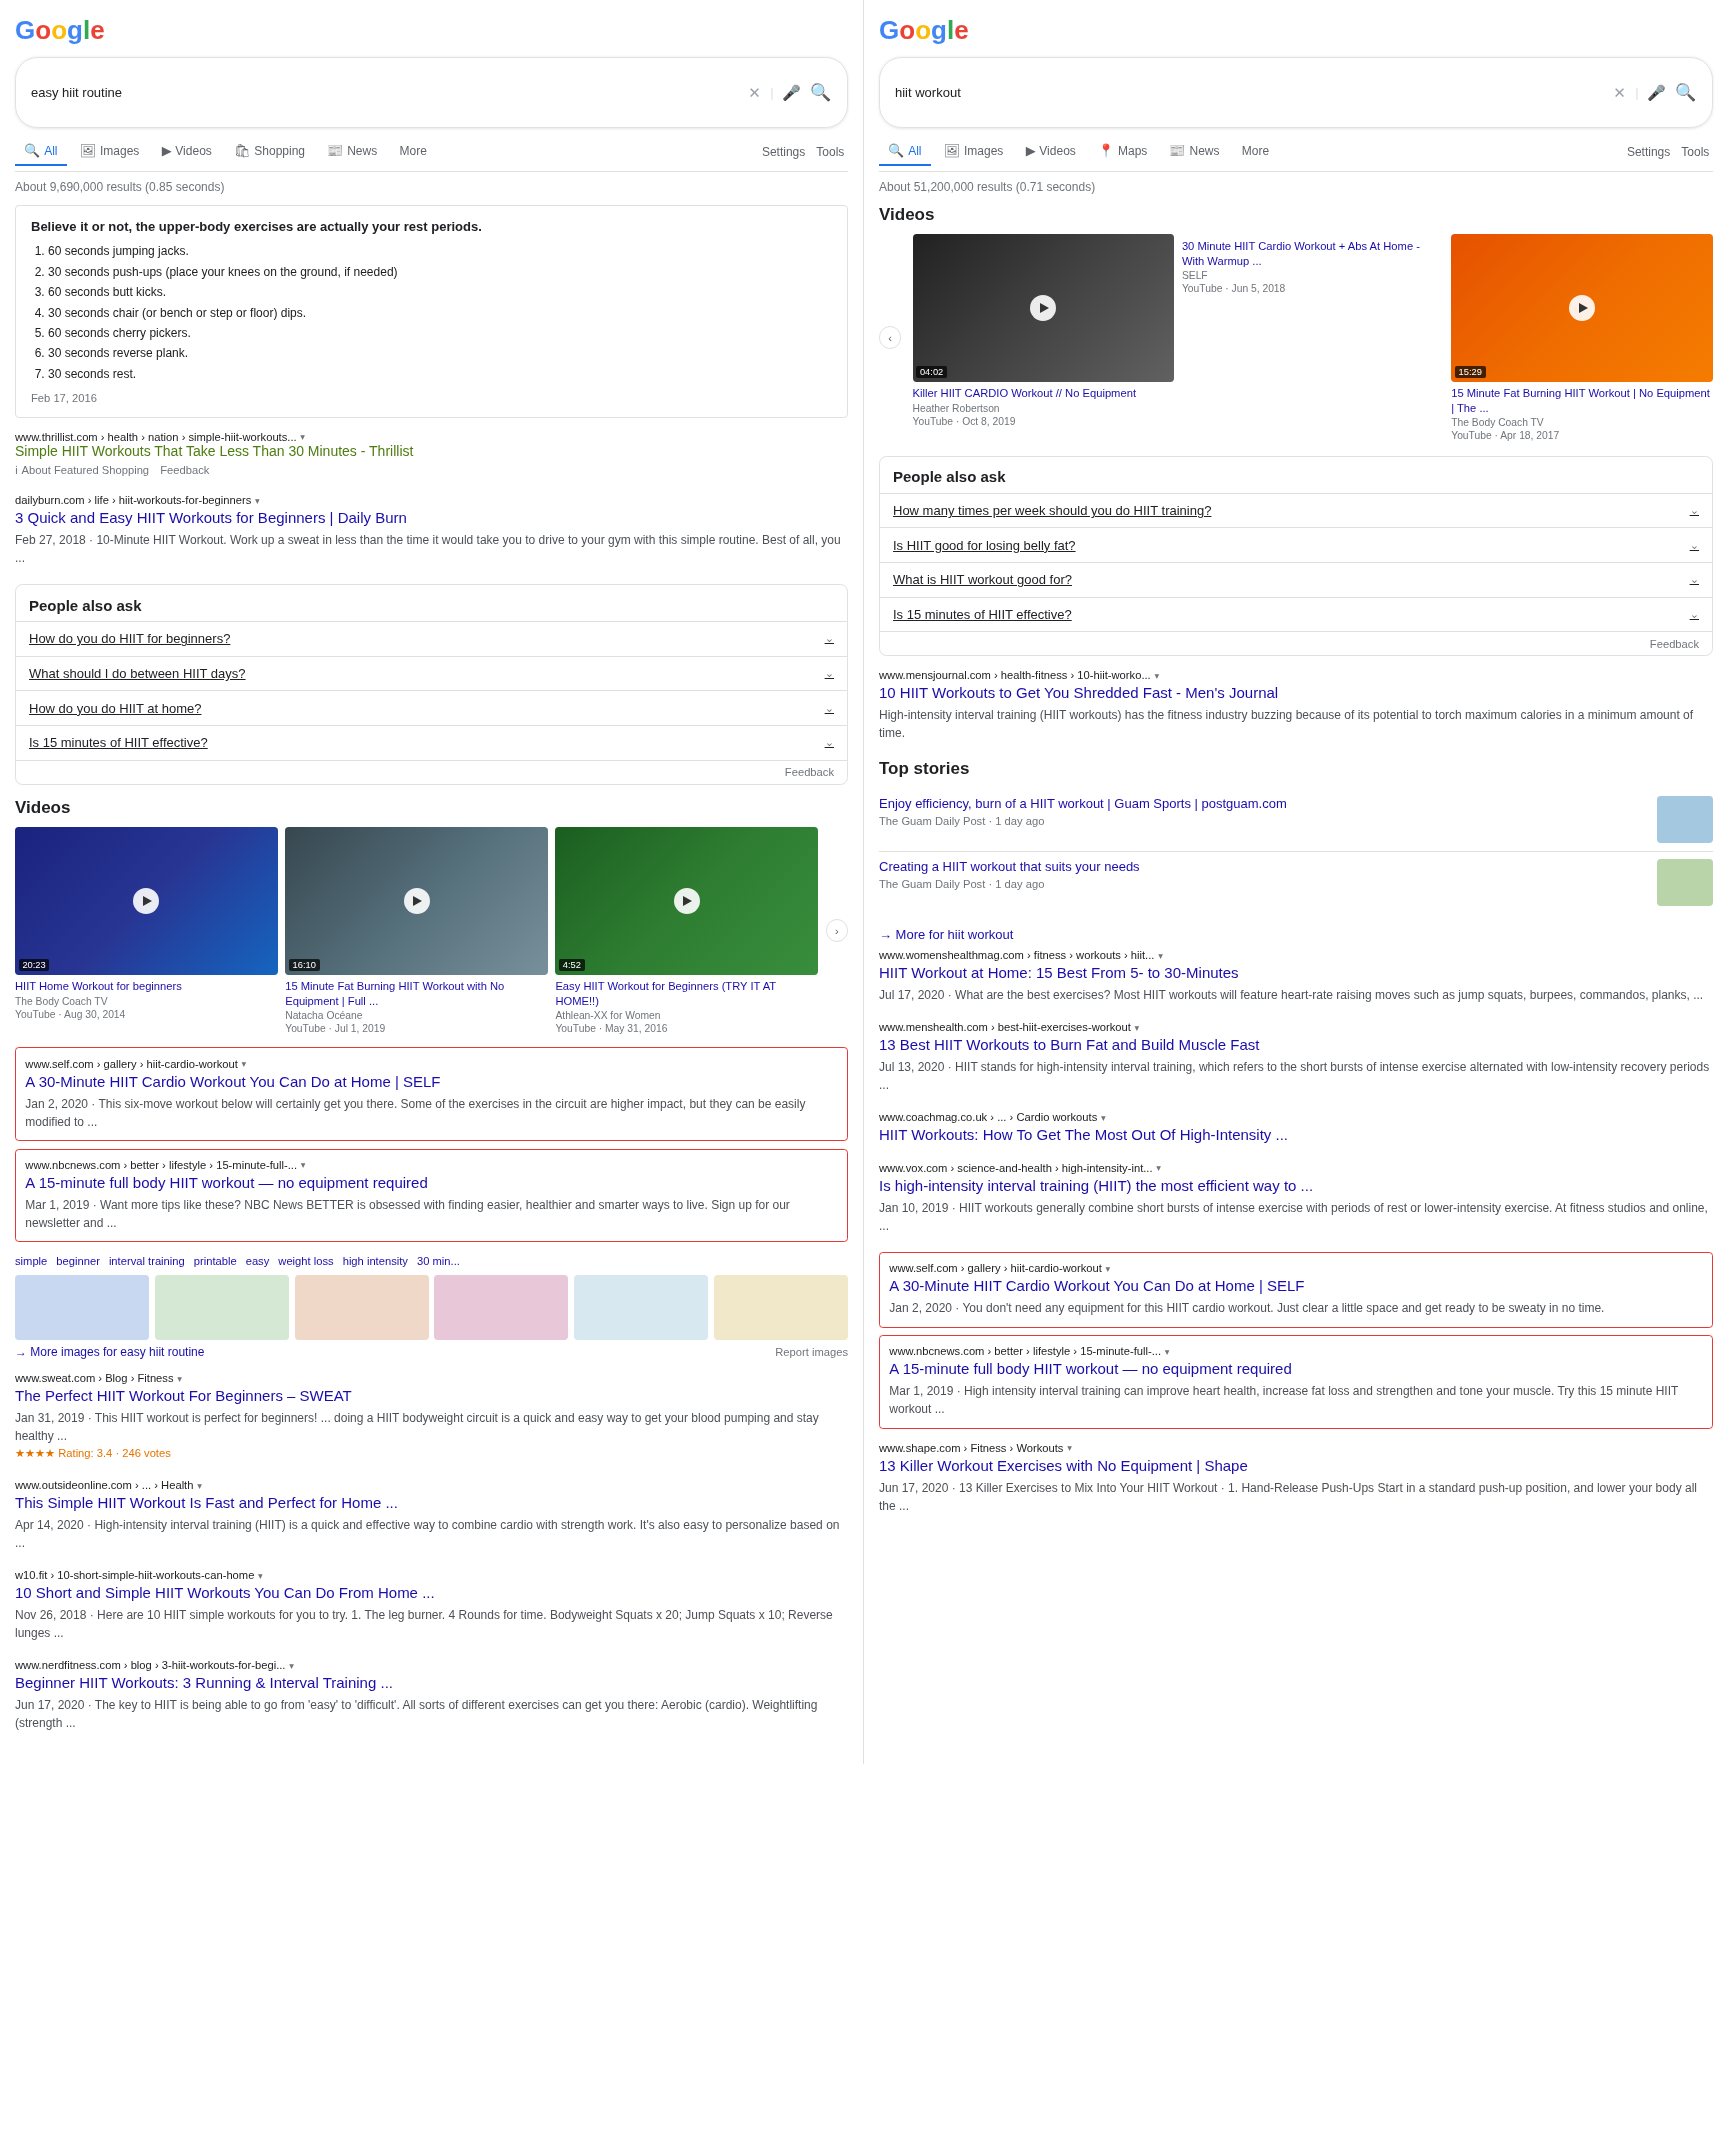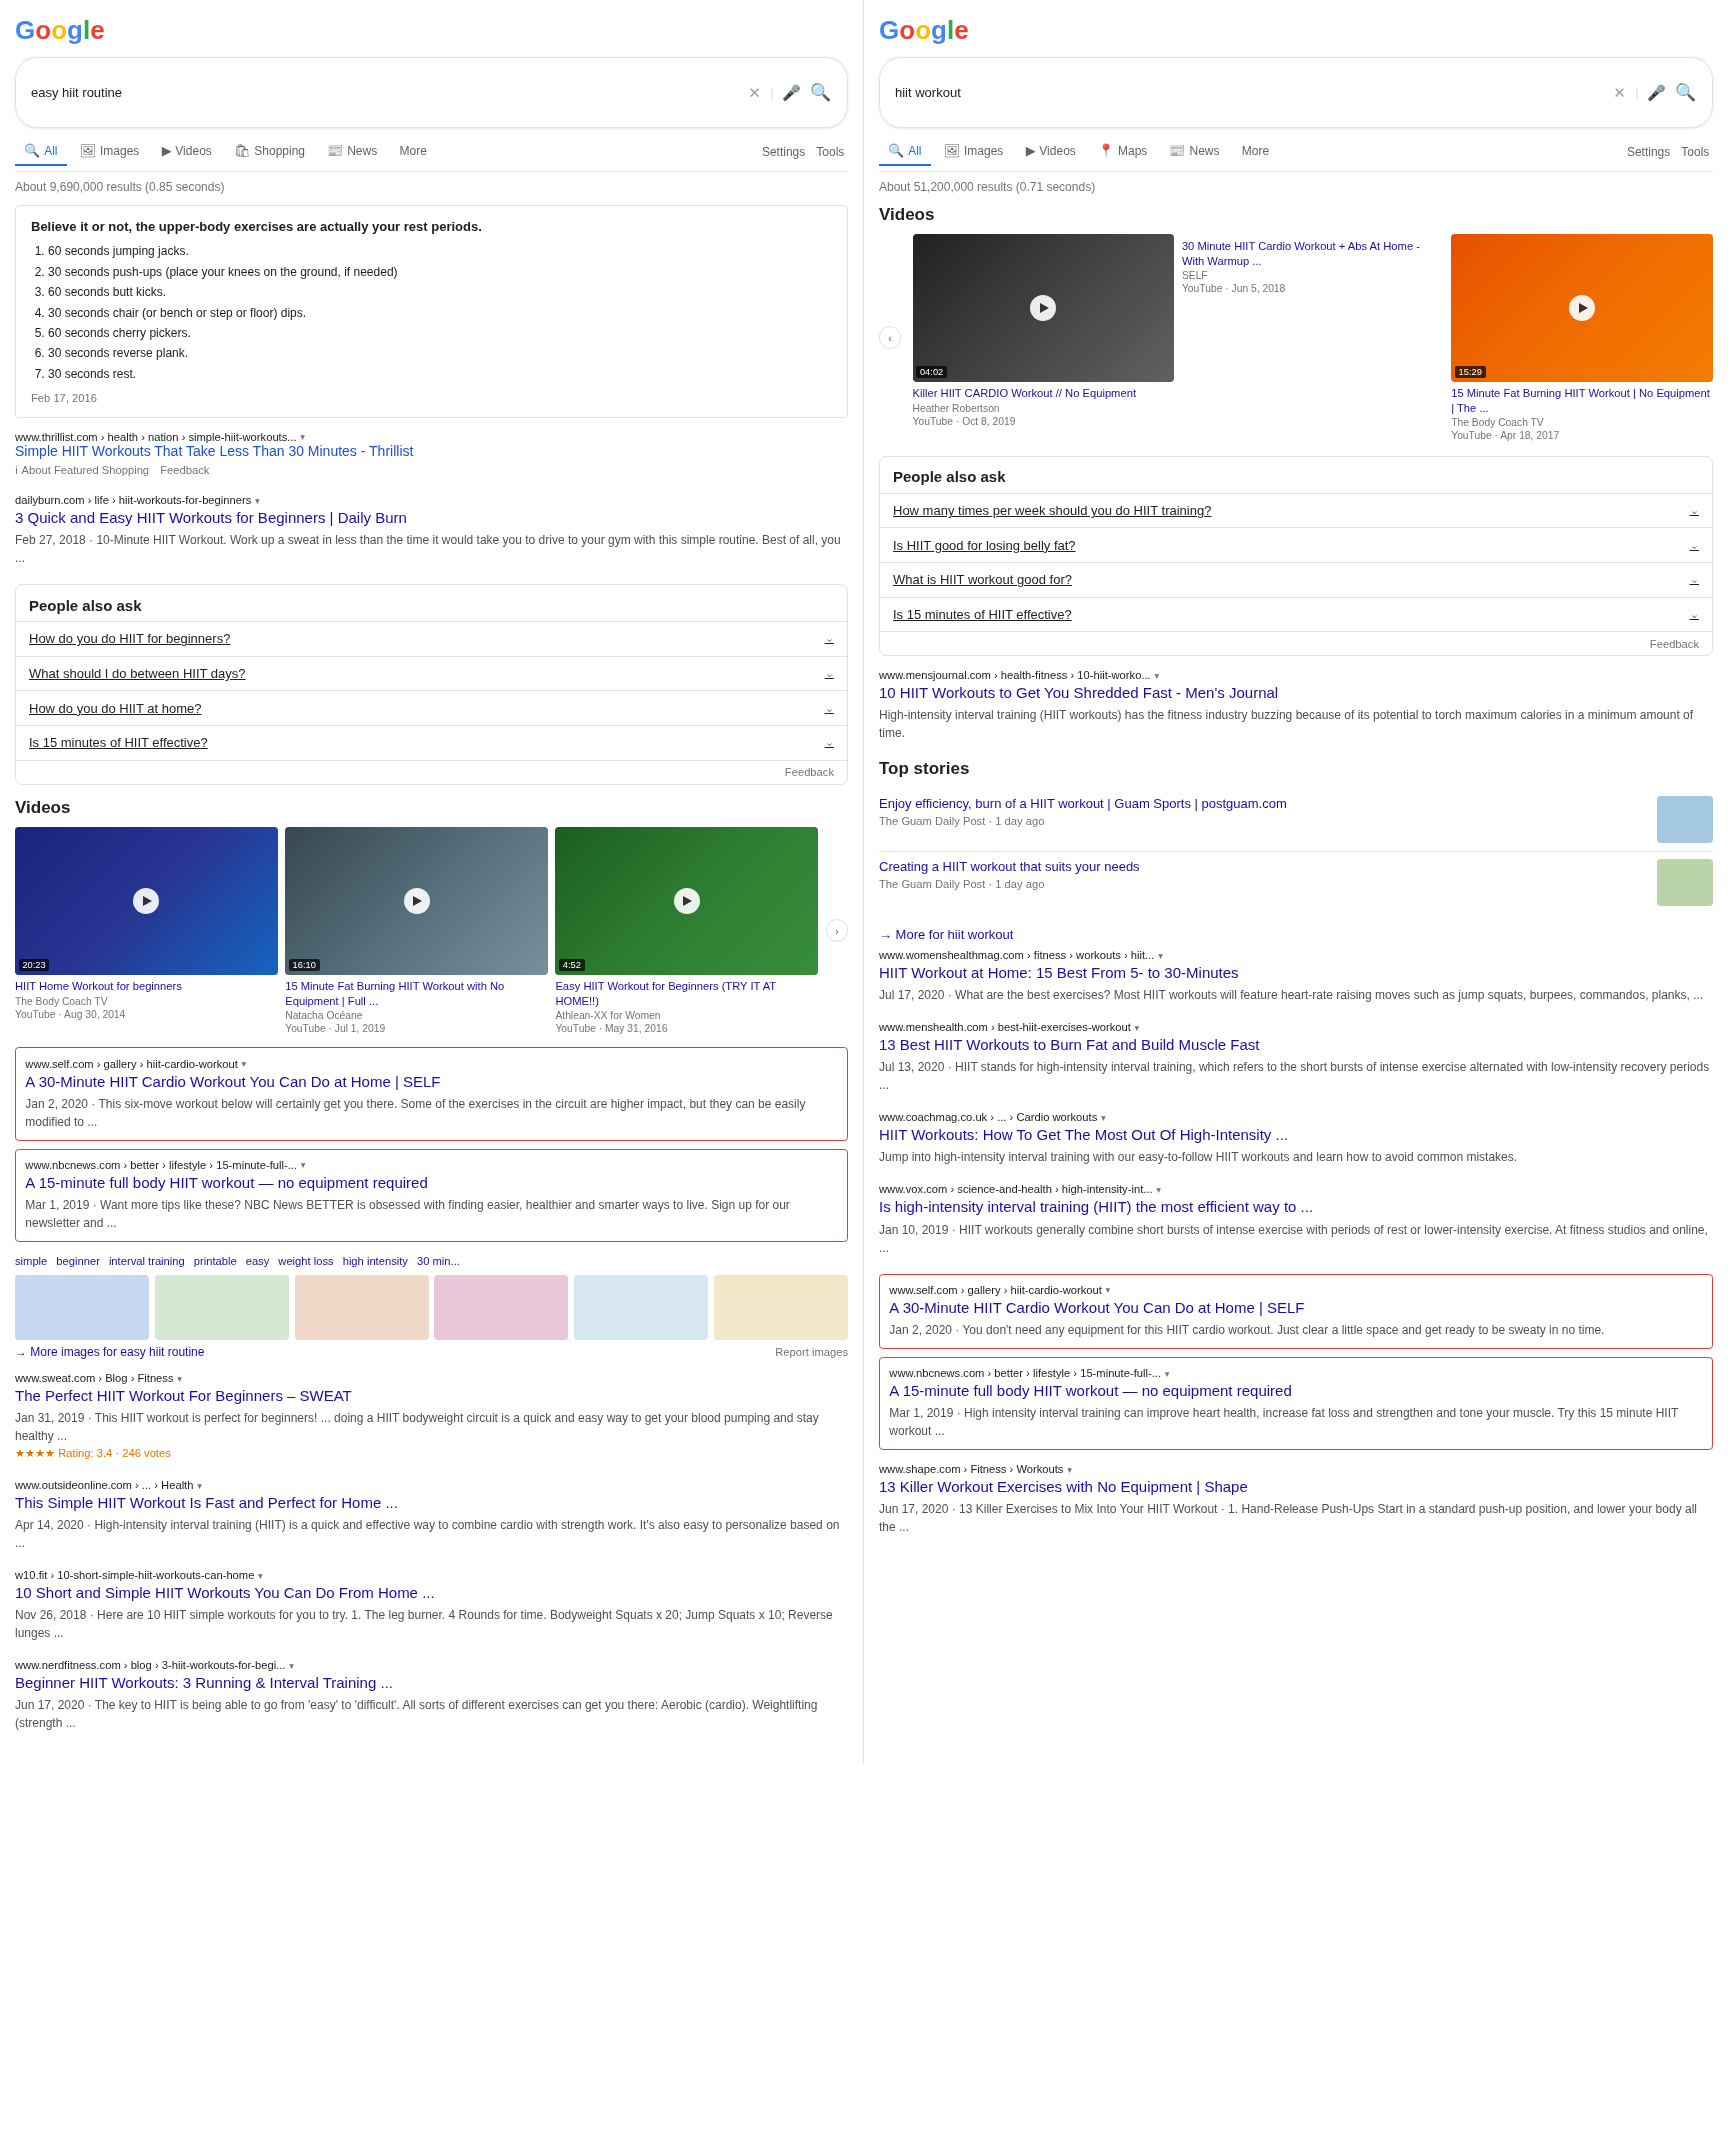--- a/index.html
+++ b/index.html
@@ -35,21 +35,21 @@
     .nav-settings { font-size: 12px; color: #5f6368; cursor: pointer; padding: 5.6px 3.7px; }
     
     
     .results-count { font-size: 12px; color: #70757a; margin-bottom: 11.2px; }
     
     
     .featured-snippet { border: 0.9px solid #e0e0e0; border-radius: 4px; padding: 13px 15px; margin-bottom: 13px; }
     .featured-title { font-weight: bold; font-size: 13px; margin-bottom: 7.5px; color: #202124; }
     .featured-list { list-style: decimal; padding-left: 17px; font-size: 12px; color: #202124; line-height: 1.7; }
     .featured-date { font-size: 11.2px; color: #70757a; margin-top: 7.5px; }
-    .featured-link { color: #1d4ed8; font-size: 14px; font-weight: normal; display: block; margin-bottom: 1.9px; text-decoration: none; }
+    .featured-link { color: #4d7c0f; font-size: 14px; font-weight: normal; display: block; margin-bottom: 1.9px; text-decoration: none; }
     .featured-actions { display: flex; gap: 11.2px; margin-top: 3.7px; }
     .featured-action { font-size: 11.2px; color: #70757a; cursor: pointer; display: flex; align-items: center; gap: 3.7px; }
     
     
     .result { margin-bottom: 17px; }
     .result-url { font-size: 11.2px; color: #202124; display: flex; align-items: center; gap: 3.7px; }
     .result-url-arrow { color: #70757a; font-size: 9.3px; cursor: pointer; }
     .result-title { color: #1a0dab; font-size: 15px; font-weight: normal; cursor: pointer; text-decoration: none; display: block; margin: 1.9px 0 3.7px; line-height: 1.3; }
     .result-snippet { font-size: 12px; color: #4d5156; line-height: 1.5; }
     .result-rating { color: #e37400; font-size: 11.2px; }
@@ -501,21 +501,20 @@
       <a class="result-title">13 Best HIIT Workouts to Burn Fat and Build Muscle Fast</a>
       <div class="result-snippet">Jul 13, 2020 · HIIT stands for high-intensity interval training, which refers to the short bursts of intense exercise alternated with low-intensity recovery periods ...</div>
     </div>
 
     <div class="result">
       <div class="result-url">
         <span>www.coachmag.co.uk › ... › Cardio workouts</span>
         <span class="result-url-arrow">▾</span>
       </div>
       <a class="result-title">HIIT Workouts: How To Get The Most Out Of High-Intensity ...</a>
-      <div class="result-snippet">Jump into high-intensity interval training with our easy-to-follow HIIT workouts and learn how to avoid common mistakes.</div>
     </div>
 
     <div class="result">
       <div class="result-url">
         <span>www.vox.com › science-and-health › high-intensity-int...</span>
         <span class="result-url-arrow">▾</span>
       </div>
       <a class="result-title">Is high-intensity interval training (HIIT) the most efficient way to ...</a>
       <div class="result-snippet">Jan 10, 2019 · HIIT workouts generally combine short bursts of intense exercise with periods of rest or lower-intensity exercise. At fitness studios and online, ...</div>
     </div>

